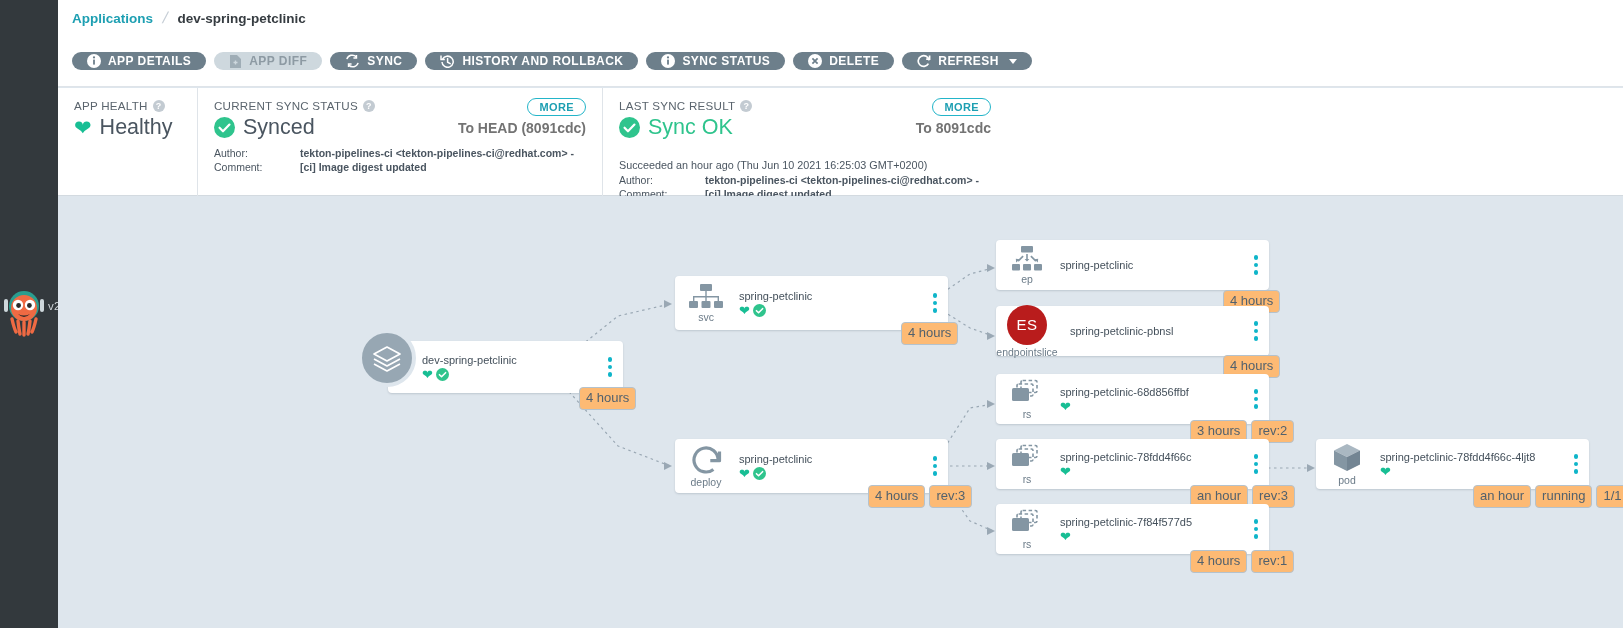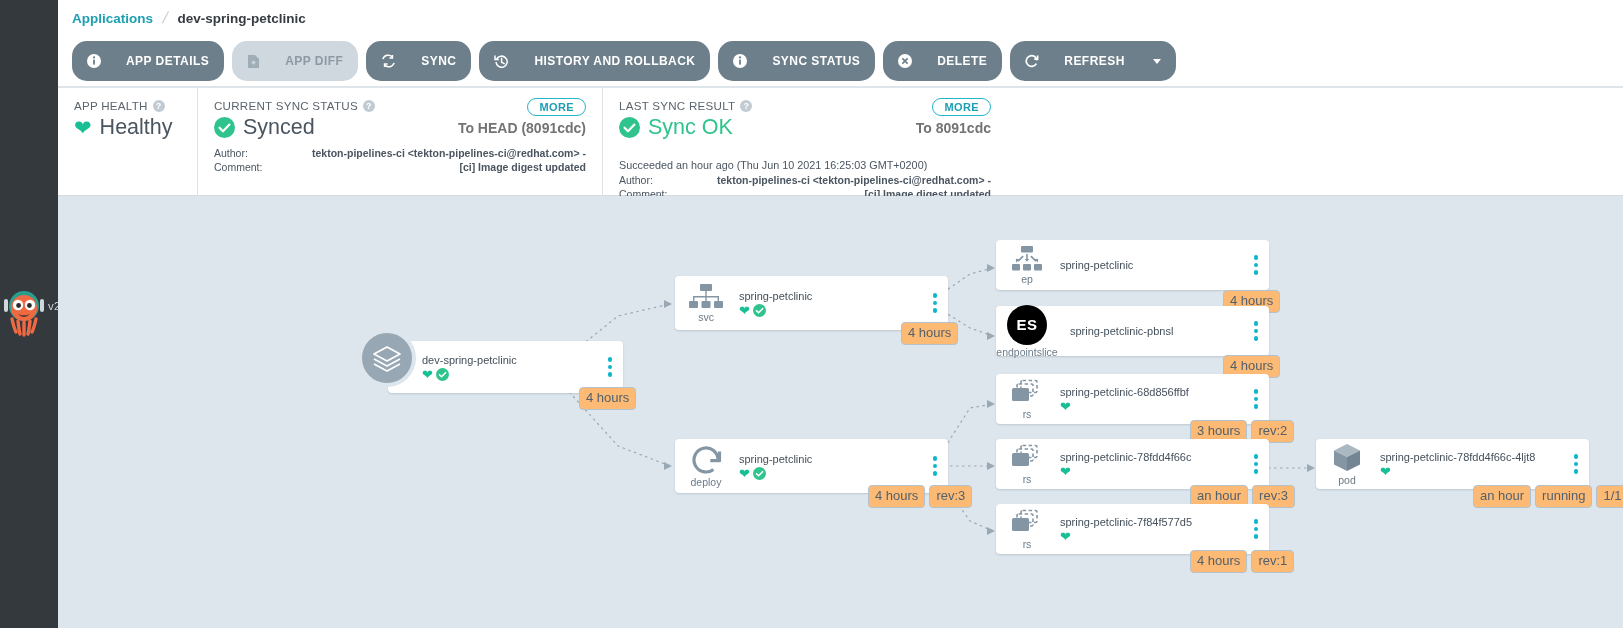--- a/index.html
+++ b/index.html
@@ -43,23 +43,23 @@
   .crumb-sep { color: #c6ced6; margin: 0 10px; font-size: 16px; transform: skewX(-14deg); }
   .crumb-current { color: #363c41; font-size: 13.5px; font-weight: 700; }
 
   
   .toolbar {
     position: absolute; left: 58px; top: 36px; right: 0; height: 51px;
     background: #ffffff; border-bottom: 1px solid #dfe4e9;
     display: flex; align-items: center; padding-left: 14px; gap: 8px;
   }
   .tbtn {
-    height: 40px; border-radius: 15px; background: #6d7f8b;
+    height: 18px; border-radius: 15px; background: #6d7f8b;
     color: #fff; font-size: 12px; font-weight: 700; letter-spacing: .45px;
-    display: inline-flex; align-items: center; gap: 25px;
+    display: inline-flex; align-items: center; gap: 7px;
     padding: 0 15px; cursor: pointer; white-space: nowrap;
   }
   .tbtn.disabled { background: #ced8de; color: #8d9aa3; cursor: default; }
   .tbtn svg { display:block; }
   .caret {
     width:0;height:0;border-left:4.5px solid transparent;border-right:4.5px solid transparent;
     border-top:5px solid #fff; margin-left:3px;
   }
 
   
@@ -93,21 +93,21 @@
   }
   .to-head {
     position: absolute; right: 16px; top: 32px;
     font-size: 14px; font-weight: 700; color: #737373;
   }
   .meta {
     margin-top: 7px; font-size: 10.5px; color: #4a5560; line-height: 1.35;
   }
   .meta-line { display: flex; }
   .meta-key { width: 86px; flex: none; }
-  .meta-val { flex: 1; text-align: right; font-weight: 700; }
+  .meta-val { flex: 1; text-align: left; font-weight: 700; }
   .succeeded { font-size: 10.8px; color: #4a5560; margin-top: 20px; }
 
   
   .canvas {
     position: absolute; left: 58px; top: 196px; right: 0; bottom: 0;
     background: #dee6ed; overflow: hidden;
   }
   .edges { position: absolute; left: 0; top: 0; width: 1565px; height: 432px; }
 
   .node {
@@ -131,23 +131,23 @@
     font-size: 11px; color: #44505b; white-space: nowrap;
     overflow: hidden; text-overflow: ellipsis;
   }
   .kebab {
     width: 26px; flex: none; display: flex; flex-direction: column;
     align-items: center; gap: 3px; cursor: pointer;
   }
   .kebab i { width: 4.5px; height: 4.5px; border-radius: 50%; background: #0fb5c9; display:block; }
 
   .round-icon {
-    width: 54px; height: 54px; border-radius: 50%; background: #000000;
+    width: 54px; height: 54px; border-radius: 50%; background: #b91c1c;
     color: #fff; display: flex; align-items: center; justify-content: center;
-    font-size: 17px; font-weight: 700; letter-spacing: .5px;
+    font-size: 17px; font-weight: 400; letter-spacing: .5px;
   }
   .app-circle {
     position: absolute; left: -30px; top: -12px;
     width: 58px; height: 58px; border-radius: 50%;
     background: #97a7b3; border: 4px solid #dee6ed;
     display:flex; align-items:center; justify-content:center;
   }
 
   .pill-row { position: absolute; display: flex; gap: 4px; }
   .pill {

